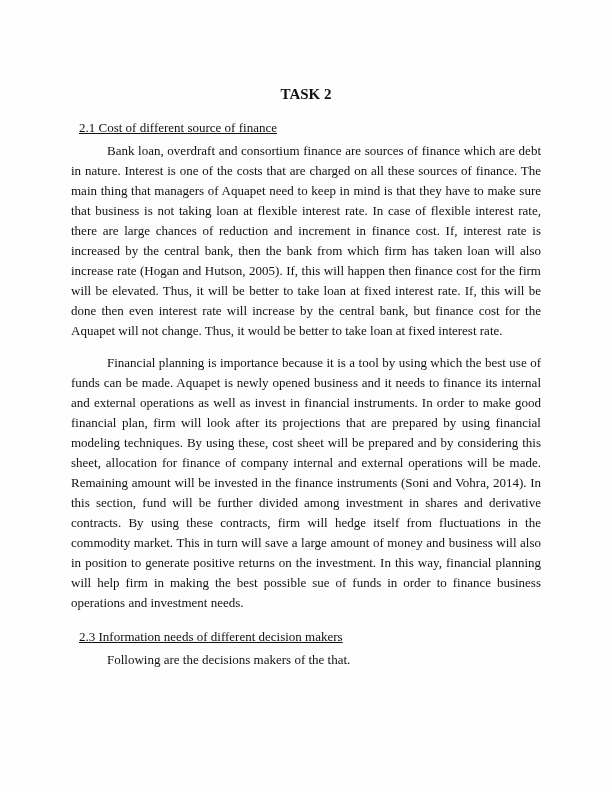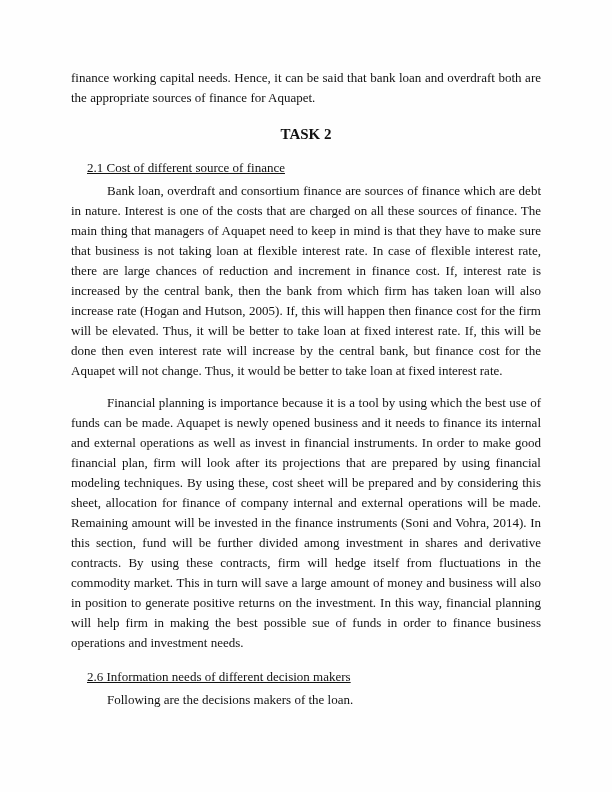--- a/index.html
+++ b/index.html
@@ -29,45 +29,44 @@
     text-indent: 0;
   }
   .task-heading {
     font-weight: bold;
     font-size: 15px;
     margin: 16px 0 12px 0;
     text-align: center;
   }
   .section-heading {
     text-decoration: underline;
-    margin: 14px 0 3px 16px;
+    margin: 14px 0 3px 8px;
     text-align: left;
     font-size: 13px;
     font-weight: normal;
   }
   .section-body {
     margin-bottom: 12px;
   }
 </style>
 </head>
 <body>
 
 <div class="page">
 
-  <p class="para no-indent">finance working capital needs. Hence, it can be said that bank loan and overdraft both are the appropriate sources of finance for Aquapet.</p>
 
   <h1 class="task-heading">TASK 2</h1>
 
   <div>
     <h2 class="section-heading">2.1 Cost of different source of finance</h2>
     <p class="para section-body">Bank loan, overdraft and consortium finance are sources of finance which are debt in nature. Interest is one of the costs that are charged on all these sources of finance. The main thing that managers of Aquapet need to keep in mind is that they have to make sure that business is not taking loan at flexible interest rate. In case of flexible interest rate, there are large chances of reduction and increment in finance cost. If, interest rate is increased by the central bank, then the bank from which firm has taken loan will also increase rate (Hogan and Hutson, 2005). If, this will happen then finance cost for the firm will be elevated. Thus, it will be better to take loan at fixed interest rate. If, this will be done then even interest rate will increase by the central bank, but finance cost for the Aquapet will not change. Thus, it would be better to take loan at fixed interest rate.</p>
   </div>
 
   <div>
     <p class="para section-body">Financial planning is importance because it is a tool by using which the best use of funds can be made. Aquapet is newly opened business and it needs to finance its internal and external operations as well as invest in financial instruments. In order to make good financial plan, firm will look after its projections that are prepared by using financial modeling techniques. By using these, cost sheet will be prepared and by considering this sheet, allocation for finance of company internal and external operations will be made. Remaining amount will be invested in the finance instruments (Soni and Vohra, 2014). In this section, fund will be further divided among investment in shares and derivative contracts. By using these contracts, firm will hedge itself from fluctuations in the commodity market. This in turn will save a large amount of money and business will also in position to generate positive returns on the investment. In this way, financial planning will help firm in making the best possible sue of funds in order to finance business operations and investment needs.</p>
   </div>
 
   <div>
-    <h2 class="section-heading">2.6 Information needs of different decision makers</h2>
-    <p class="para section-body">Following are the decisions makers of the loan.</p>
+    <h2 class="section-heading">2.3 Information needs of different decision makers</h2>
+    <p class="para section-body">Following are the decisions makers of the that.</p>
   </div>
 
 </div>
 
 </body></html>

